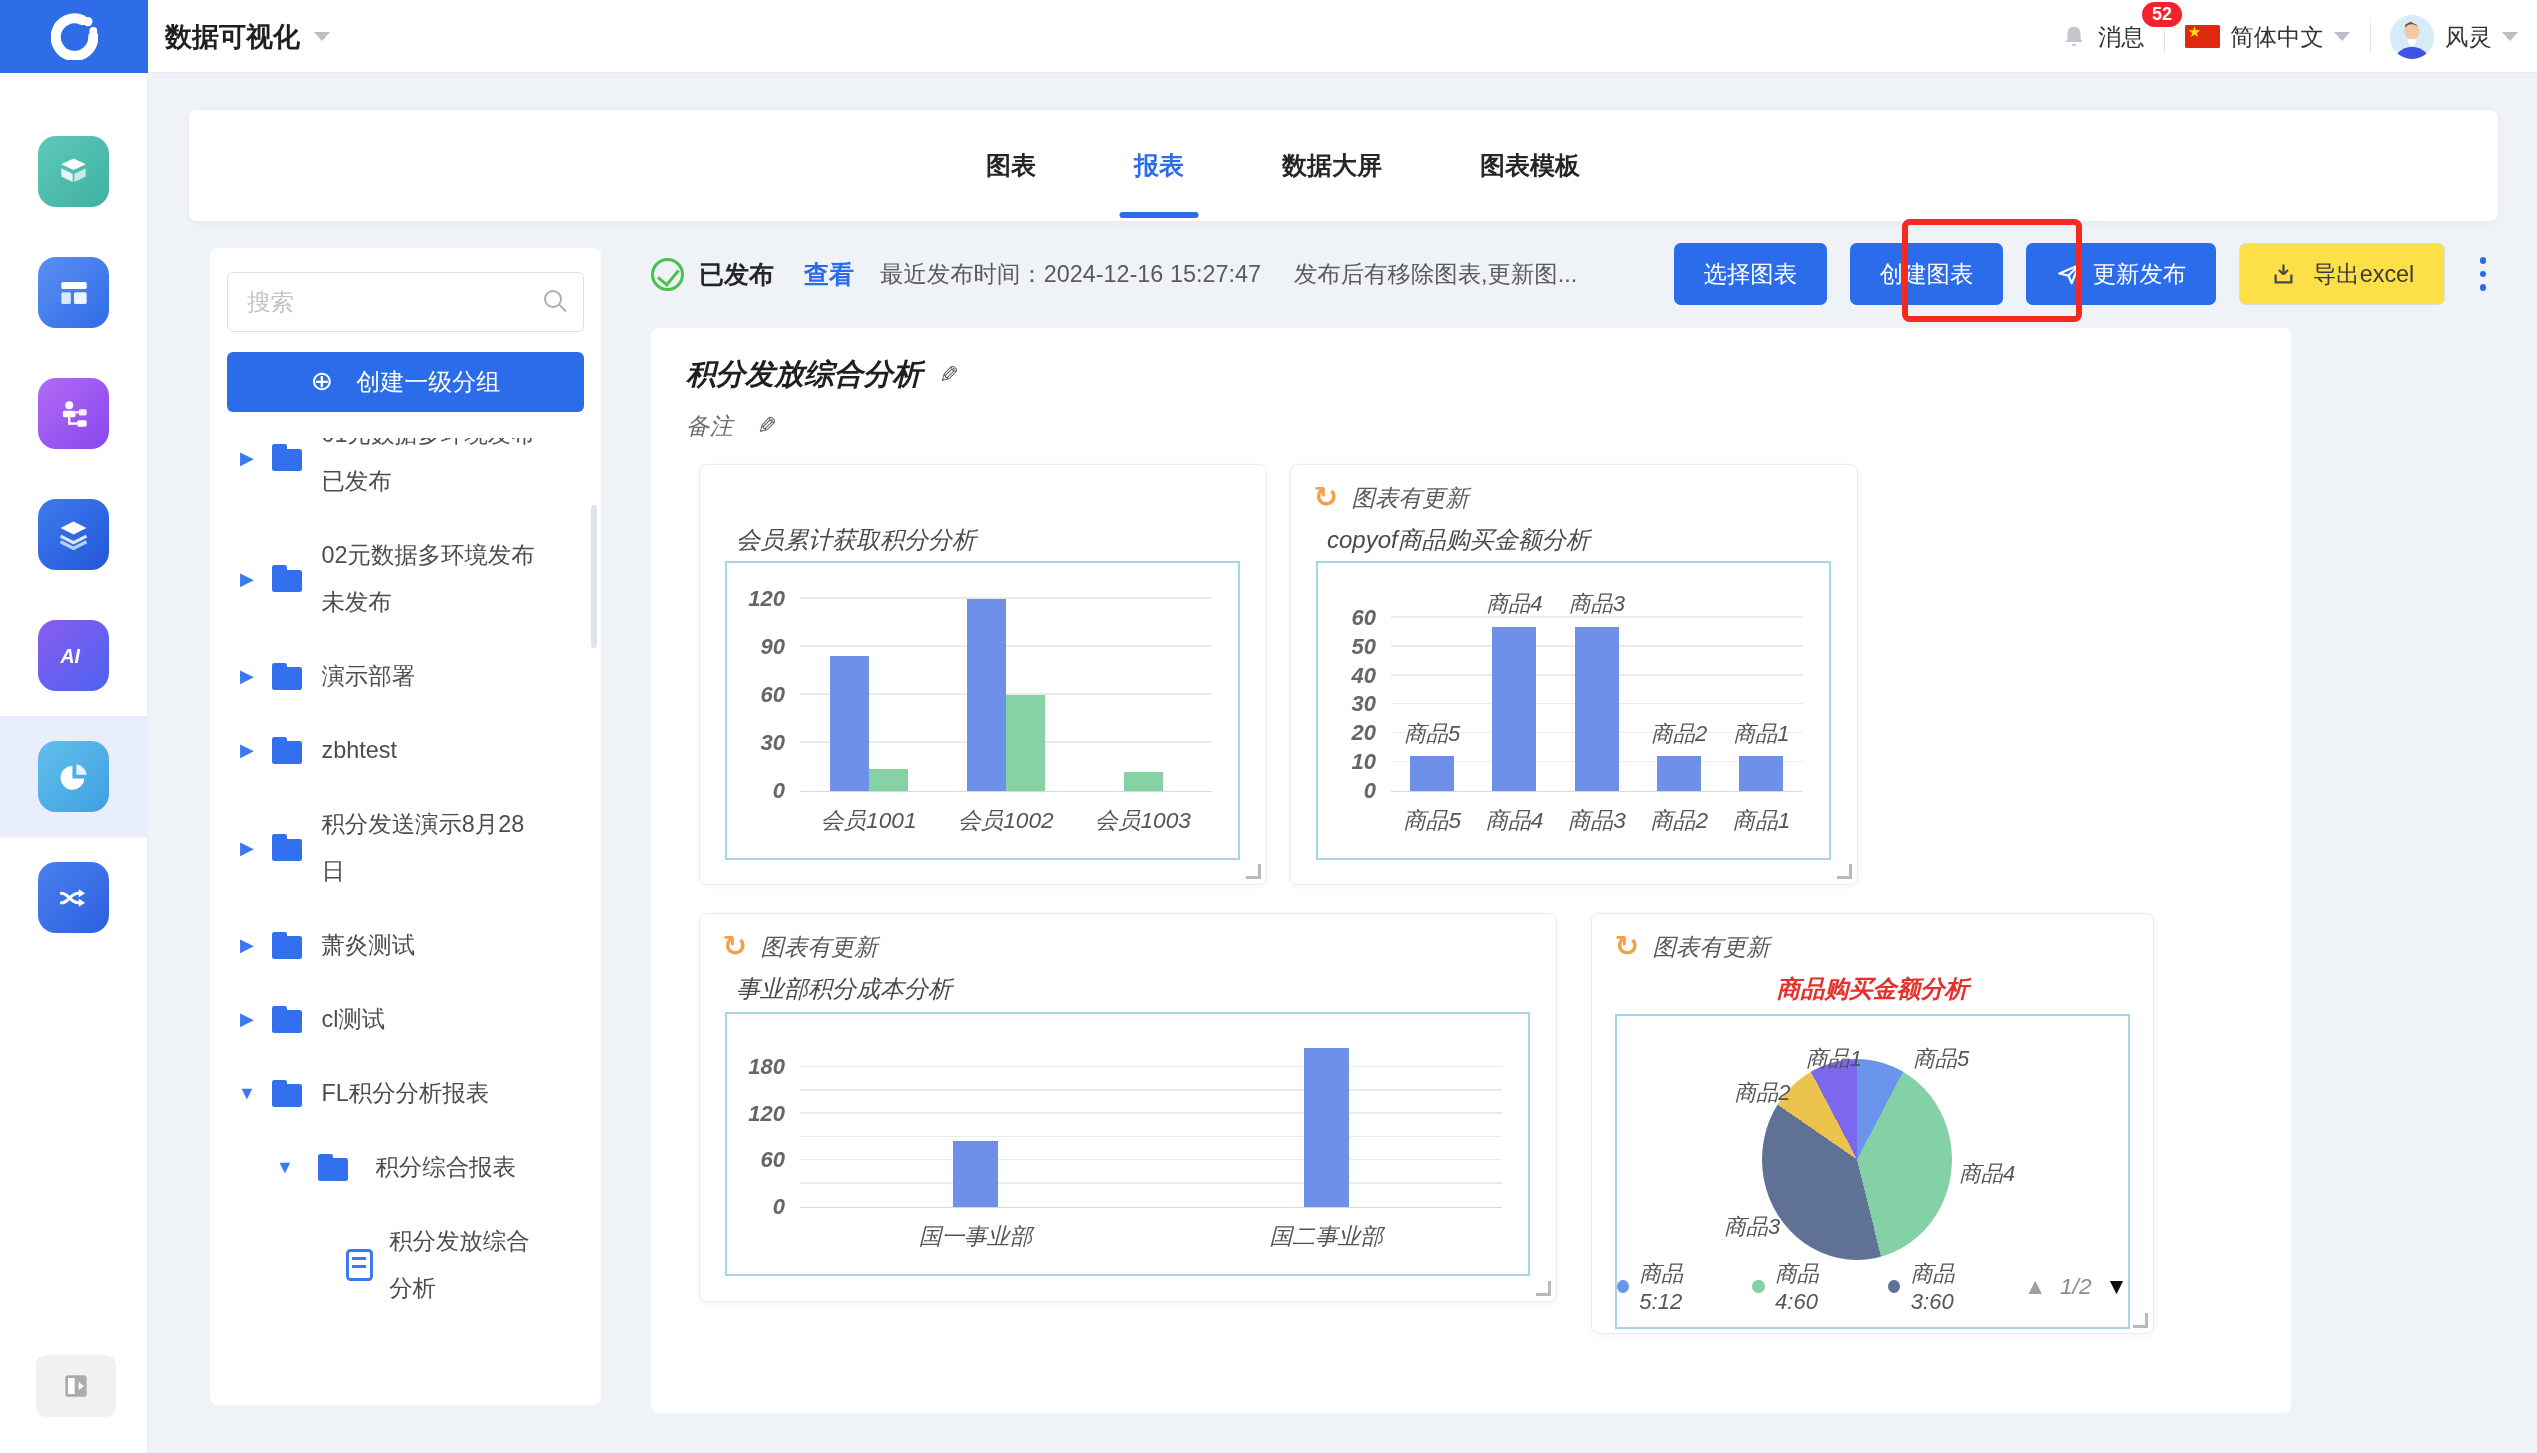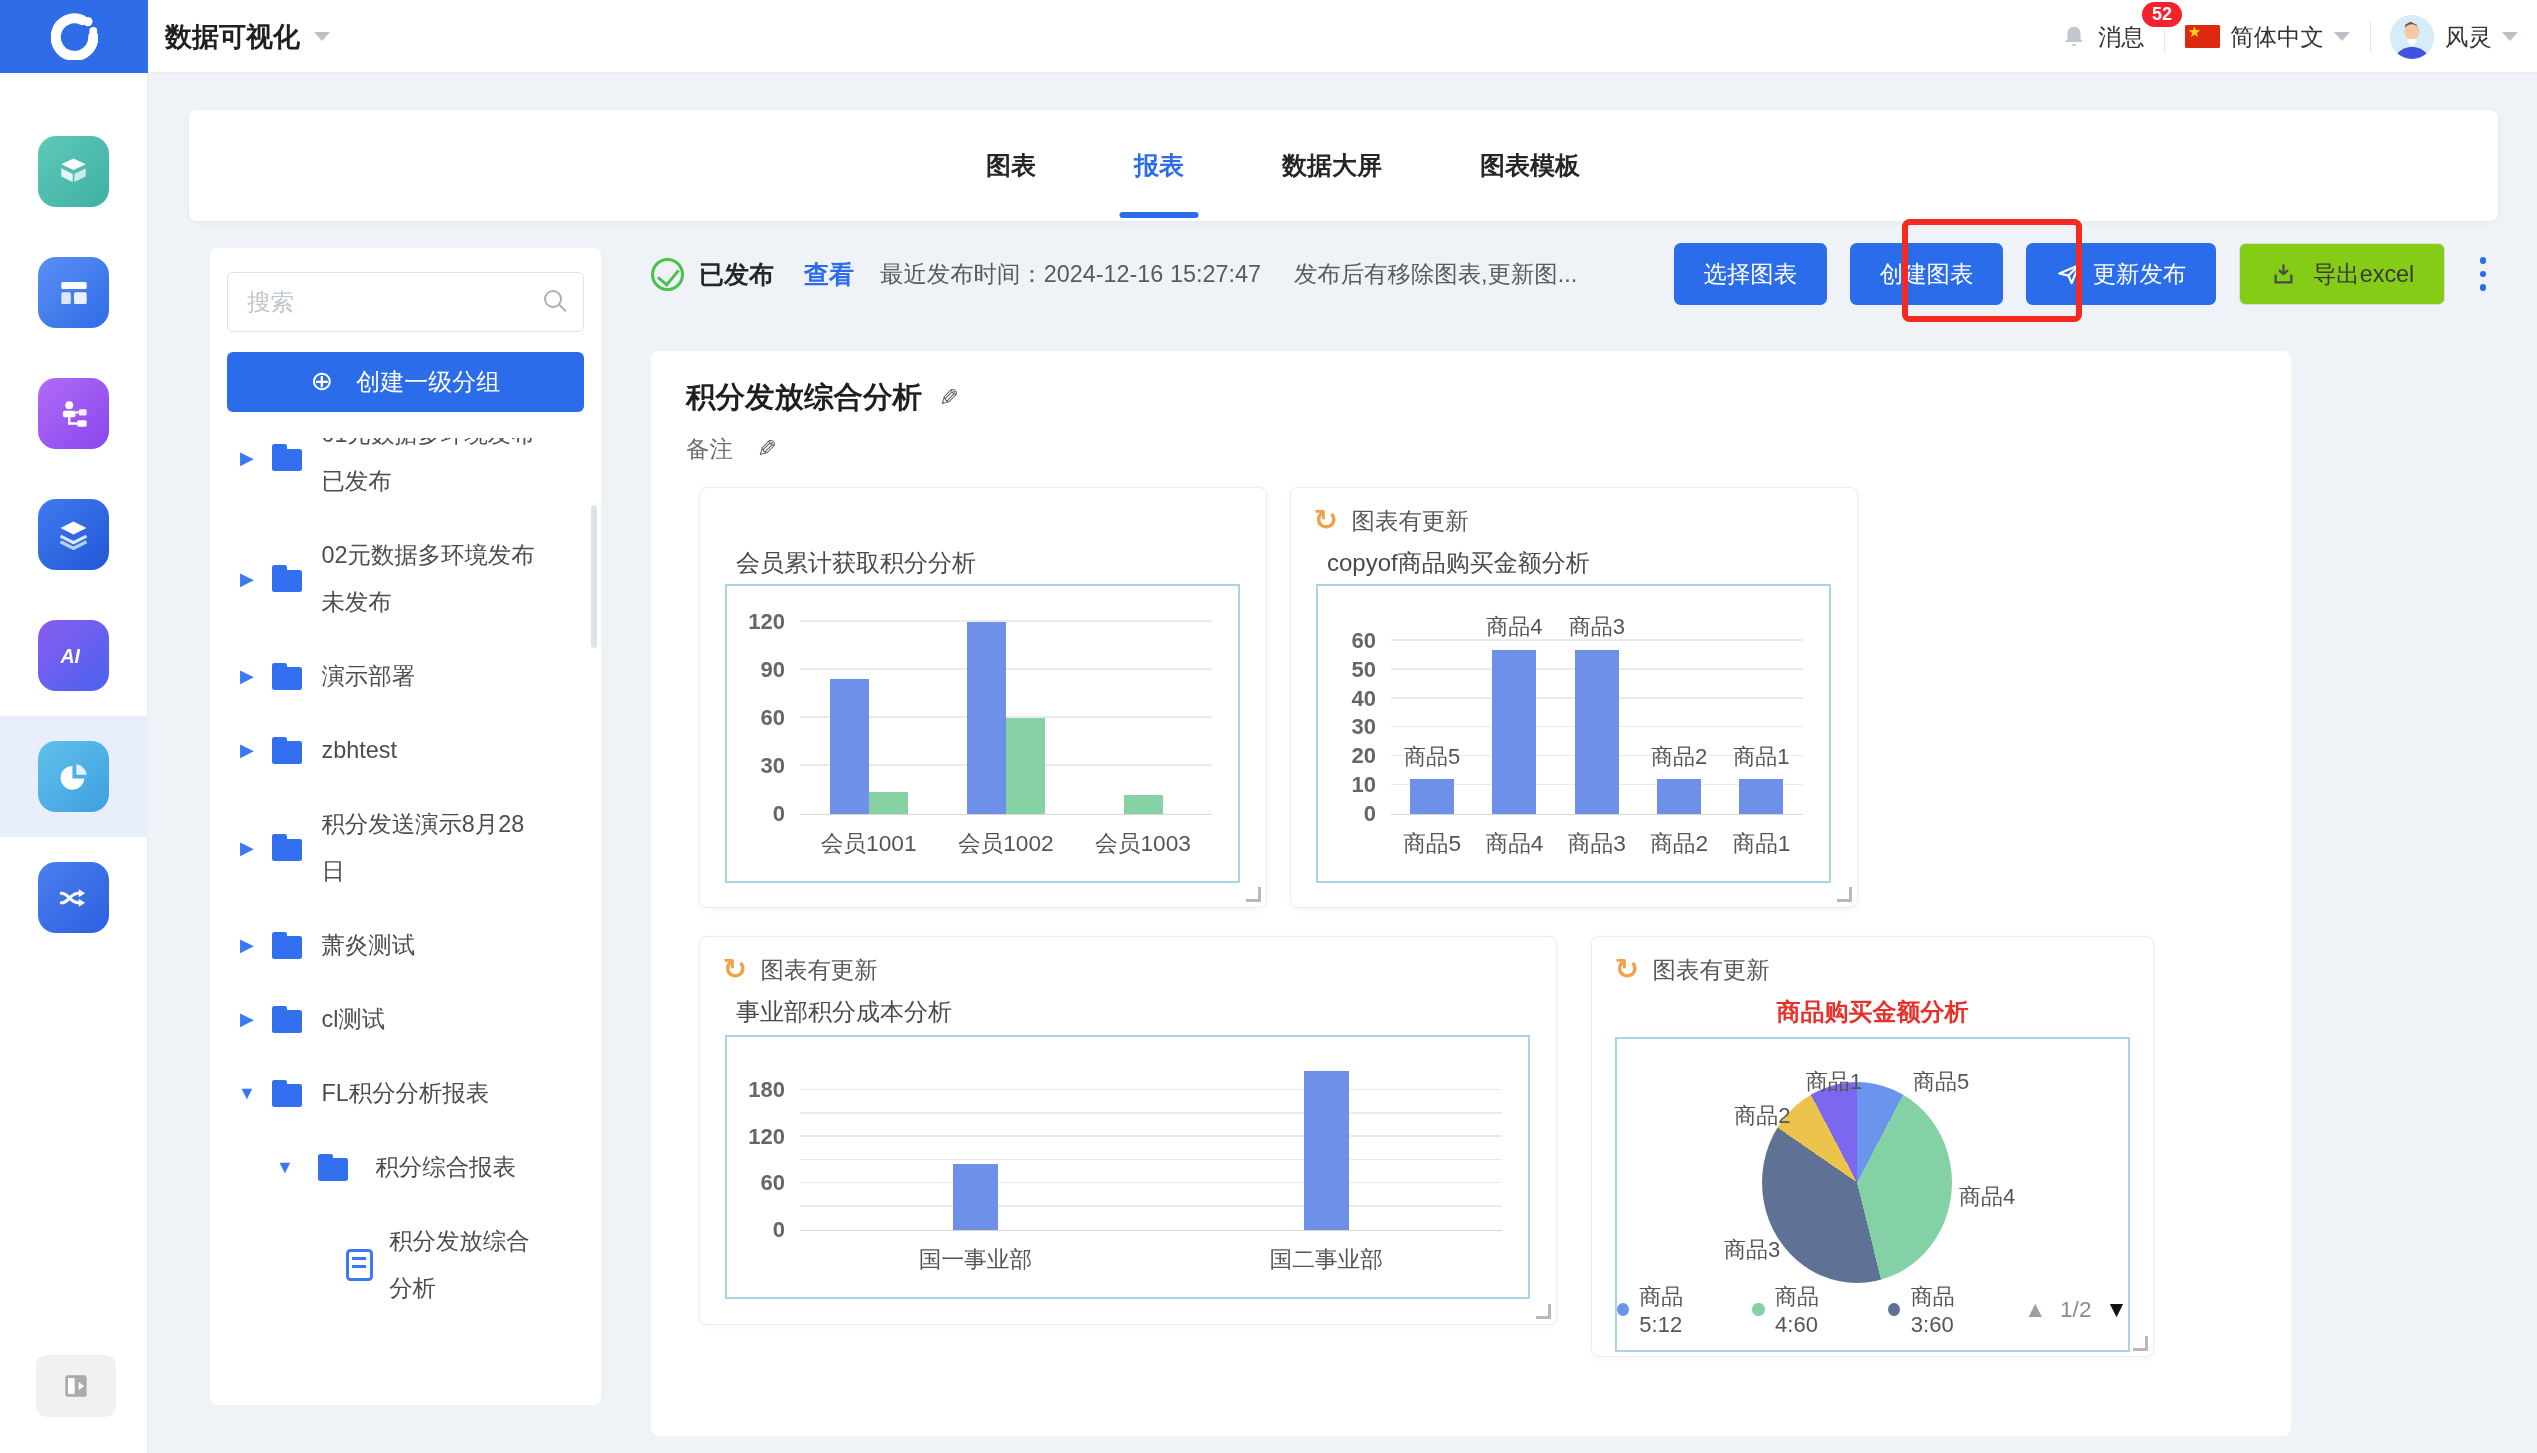--- a/index.html
+++ b/index.html
@@ -57,21 +57,21 @@
   .chk::after { content:""; position:absolute; left:7.6px; top:4.5px; width:9.8px; height:16.6px;
                 border-right:3px solid #49c24c; border-bottom:3px solid #49c24c; transform:rotate(40deg); }
   .st-pub { font-size:25px; font-weight:bold; color:#262626; margin:0 30px 0 15px; }
   .st-view { font-size:25px; font-weight:bold; color:#2a6cea; margin-right:26px; cursor:pointer; }
   .st-time, .st-note { font-size:23.4px; color:#5a5a5a; }
   .st-note { margin-left:33px; }
   .btns { margin-left:auto; display:flex; align-items:center; gap:22.7px; }
   .btn { height:62px; border-radius:6.8px; border:none; font-size:23.4px; color:#fff; background:#2a6cea;
          padding:0 30px; display:flex; align-items:center; gap:10.6px; cursor:pointer;
          font-family:inherit; }
-  .btn.ghost { background:#84cc16; color:#3a3a3a; border:1.5px solid #dcdcdc;gap:16px; }
+  .btn.ghost { background:#fde047; color:#3a3a3a; border:1.5px solid #dcdcdc;gap:16px; }
   .vdots { width:30px; display:flex; flex-direction:column; align-items:center; gap:6.8px; cursor:pointer; }
   .vdots i { width:6.8px; height:6.8px; border-radius:50%; background:#2a6cea; }
   .redbox { position:absolute; left:1902px; top:219px; width:180px; height:103px;
             border:6px solid #f5291f; border-radius:7.6px; z-index:9; pointer-events:none; }
   
   .treepanel { position:absolute; left:210px; top:248px; width:391px; height:1157px; background:#fff;
                border-radius:7.6px; padding:24px 16.6px 15px 16.6px; overflow:hidden; }
   .search { position:relative; }
   .search input { width:100%; height:60px; border:1.5px solid #dcdfe4; border-radius:6px; padding:0 53px 0 19.6px;
                   font-size:23.4px; color:#333; outline:none; font-family:inherit; background:#fff; }
@@ -98,22 +98,22 @@
   .fold::after { content:""; position:absolute; left:0; top:4.5px; right:3px; bottom:0;
                  background:#3370f0; border-radius:2.3px; }
   .docic { width:27px; height:32px; flex:none; margin-right:16.6px; border:3px solid #3b79f2; border-radius:4.5px;
            position:relative; }
   .docic::before { content:""; position:absolute; left:3.8px; top:5.3px; right:3.8px; height:3px; background:#3b79f2; }
   .docic::after { content:""; position:absolute; left:3.8px; top:13.6px; right:3.8px; height:3px; background:#3b79f2; }
   .tlabel { font-size:23.4px; color:#4d4d4d; line-height:47px; white-space:pre-line; max-width:227px; }
   .lvl3 .tlabel { max-width:172px; }
   .scrollthumb { position:absolute; right:4.5px; top:257px; width:6px; height:143px; background:#dfe2e7; border-radius:3px; }
   
-  .maincard { position:absolute; left:651px; top:351px; width:1640px; height:1085px; background:#fff;
-              border-radius:7.6px; }
+  .maincard { position:absolute; left:651px; top:328px; width:1640px; height:1085px; background:#fff;
+              border-radius:7.6px;font-style:italic; }
   .rep-title { position:absolute; left:35px; top:27px; font-size:29.5px; font-weight:bold; color:#1f1f1f;
                display:flex; align-items:center; gap:16.6px; }
   .rep-note { position:absolute; left:35px; top:82px; font-size:23.4px; color:#6d6d6d;
               display:flex; align-items:center; gap:24px; }
   .pencil { font-size:24px; color:#595959; font-weight:normal; cursor:pointer; }
   .pencil::before { content:"✎"; display:inline-block; transform:scaleX(-1); }
   
   .ccard { position:absolute; background:#fff; border:1.5px solid #ececec; border-radius:7.6px;
            box-shadow:0 1.5px 6px rgba(30,50,90,.04); }
   #card1 { left:48px;  top:136px; width:568px;  height:421px; }

